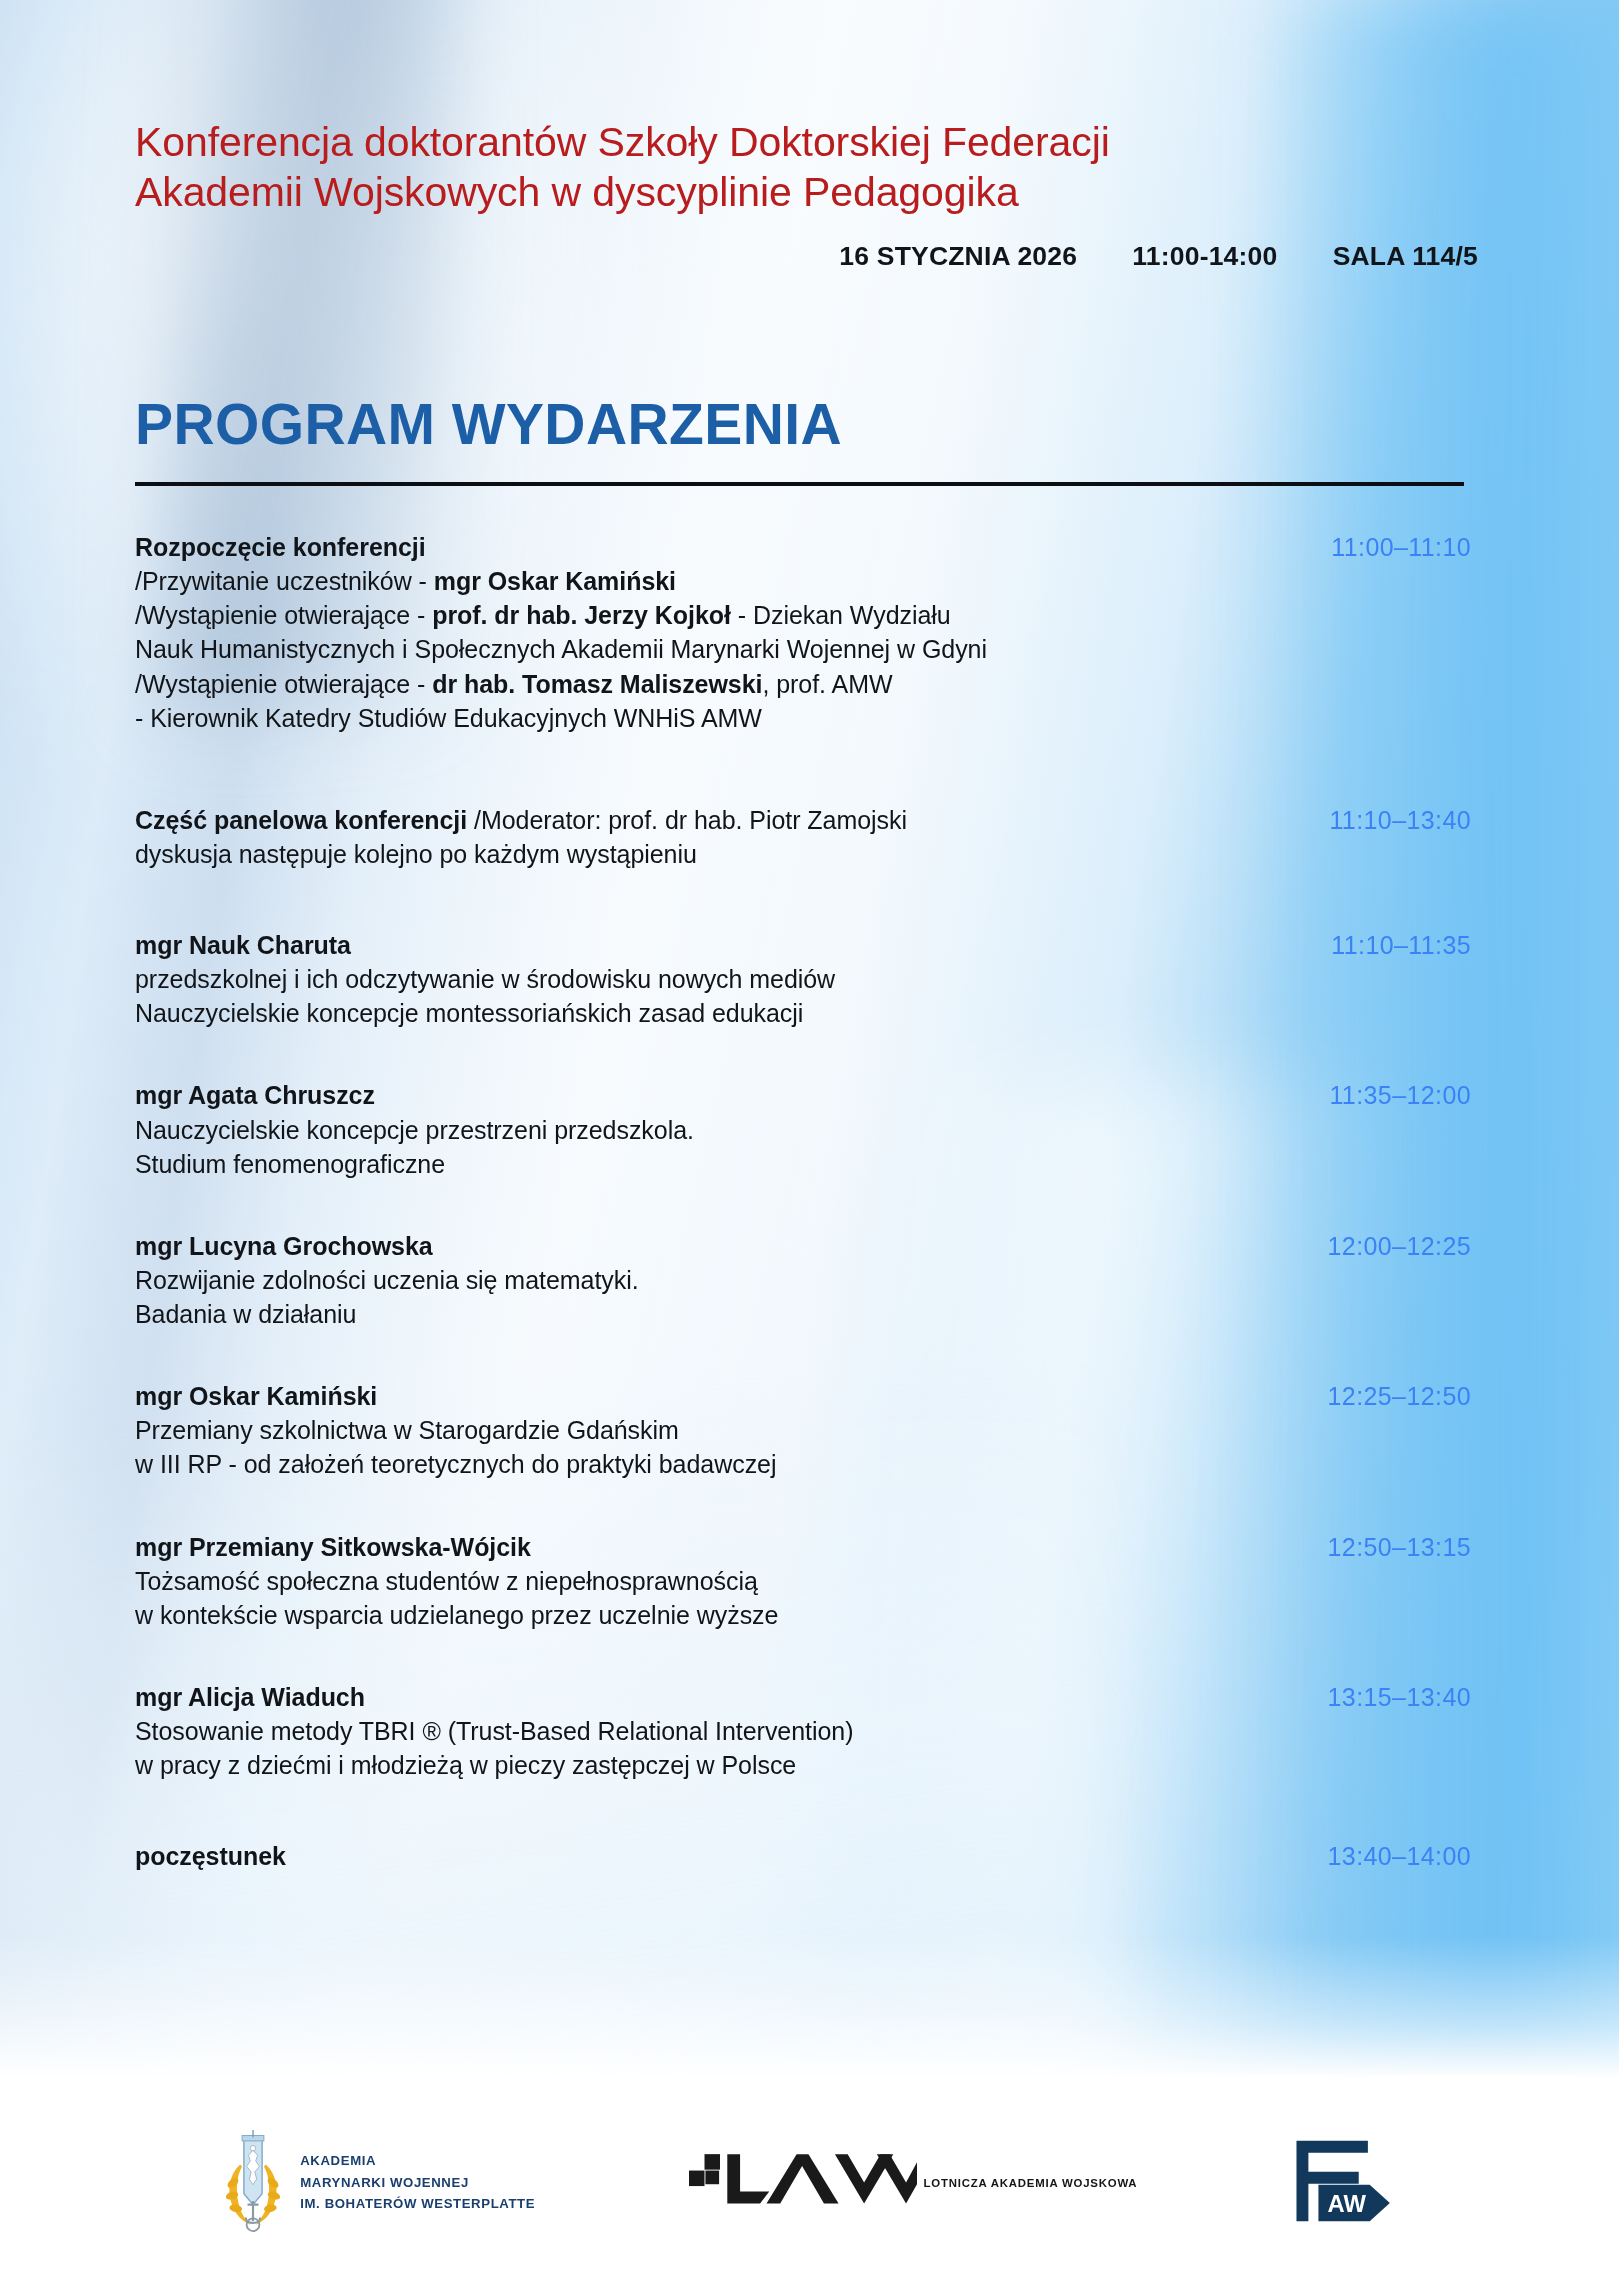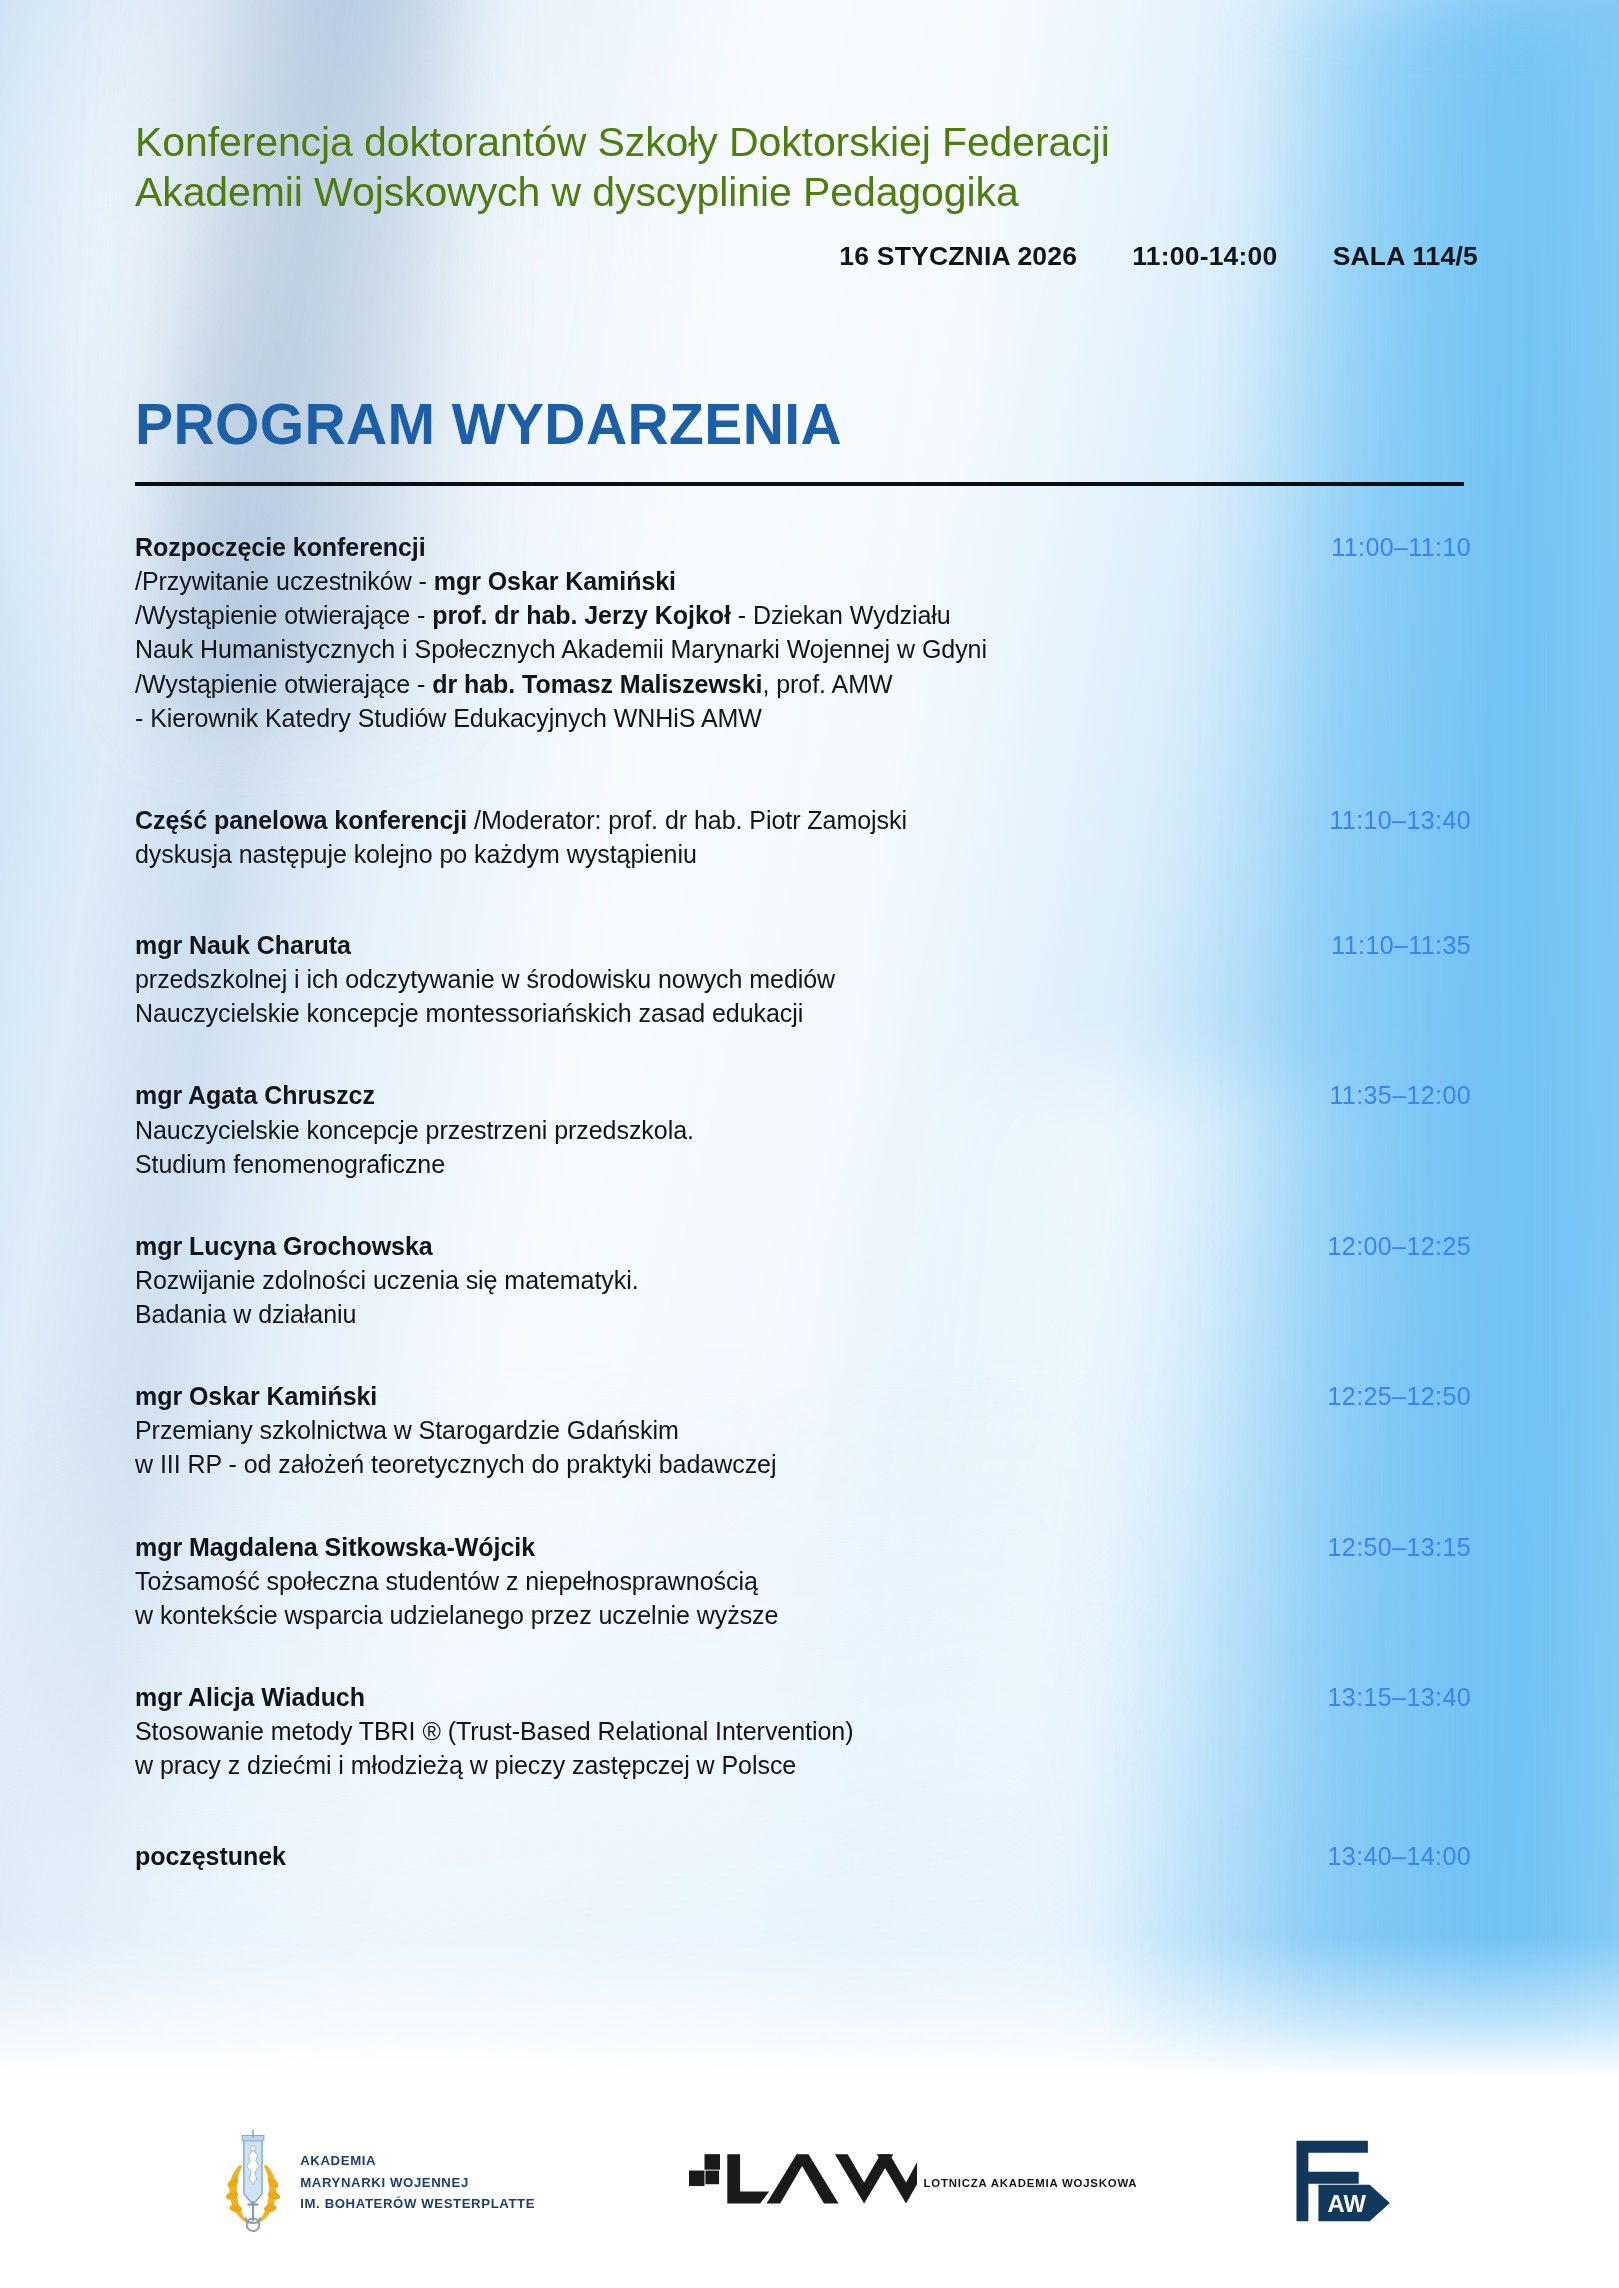--- a/index.html
+++ b/index.html
@@ -119,21 +119,21 @@
   .header {
     position: absolute;
     left: 135px;
     top: 117px;
     width: 1343px;
   }
   .header-title {
     font-size: 41px;
     line-height: 1.22;
     font-weight: 400;
-    color: #4d7c0f;
+    color: #b91c1c;
     letter-spacing: -0.1px;
     margin: 0;
     white-space: pre-line;
   }
   .header-meta {
     margin-top: 24px;
     font-size: 26.5px;
     font-weight: 700;
     color: #111418;
     letter-spacing: 0.2px;
@@ -342,21 +342,21 @@
         <div class="item">
           <div class="item-body">
             <div class="line strong">mgr Oskar Kamiński</div>
             <div class="line">Przemiany szkolnictwa w Starogardzie Gdańskim</div>
             <div class="line">w III RP - od założeń teoretycznych do praktyki badawczej</div>
           </div>
           <div class="item-time">12:25–12:50</div>
         </div>
         <div class="item">
           <div class="item-body">
-            <div class="line strong">mgr Magdalena Sitkowska-Wójcik</div>
+            <div class="line strong">mgr Przemiany Sitkowska-Wójcik</div>
             <div class="line">Tożsamość społeczna studentów z niepełnosprawnością</div>
             <div class="line">w kontekście wsparcia udzielanego przez uczelnie wyższe</div>
           </div>
           <div class="item-time">12:50–13:15</div>
         </div>
         <div class="item gap-md">
           <div class="item-body">
             <div class="line strong">mgr Alicja Wiaduch</div>
             <div class="line">Stosowanie metody TBRI ® (Trust-Based Relational Intervention)</div>
             <div class="line">w pracy z dziećmi i młodzieżą w pieczy zastępczej w Polsce</div>

